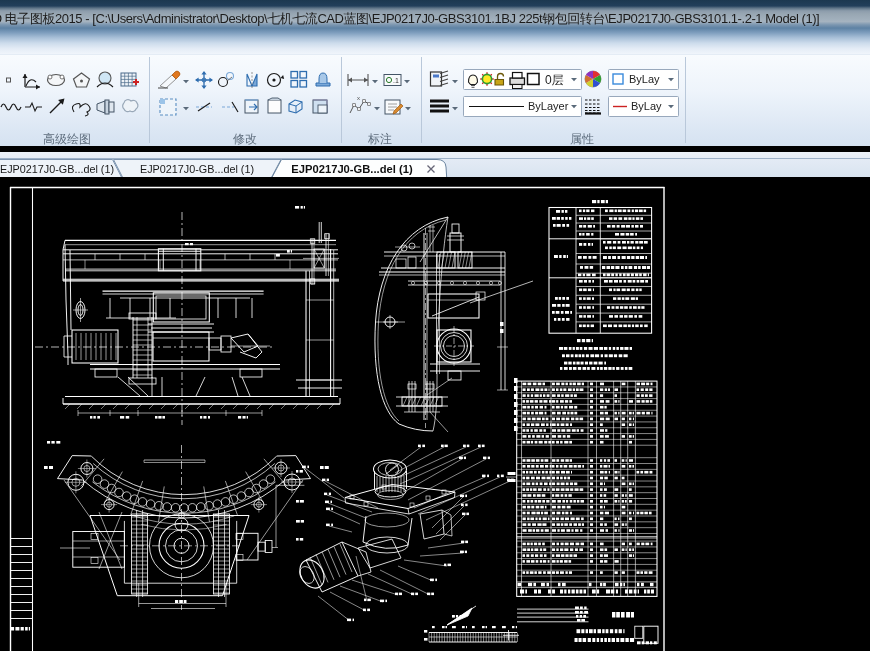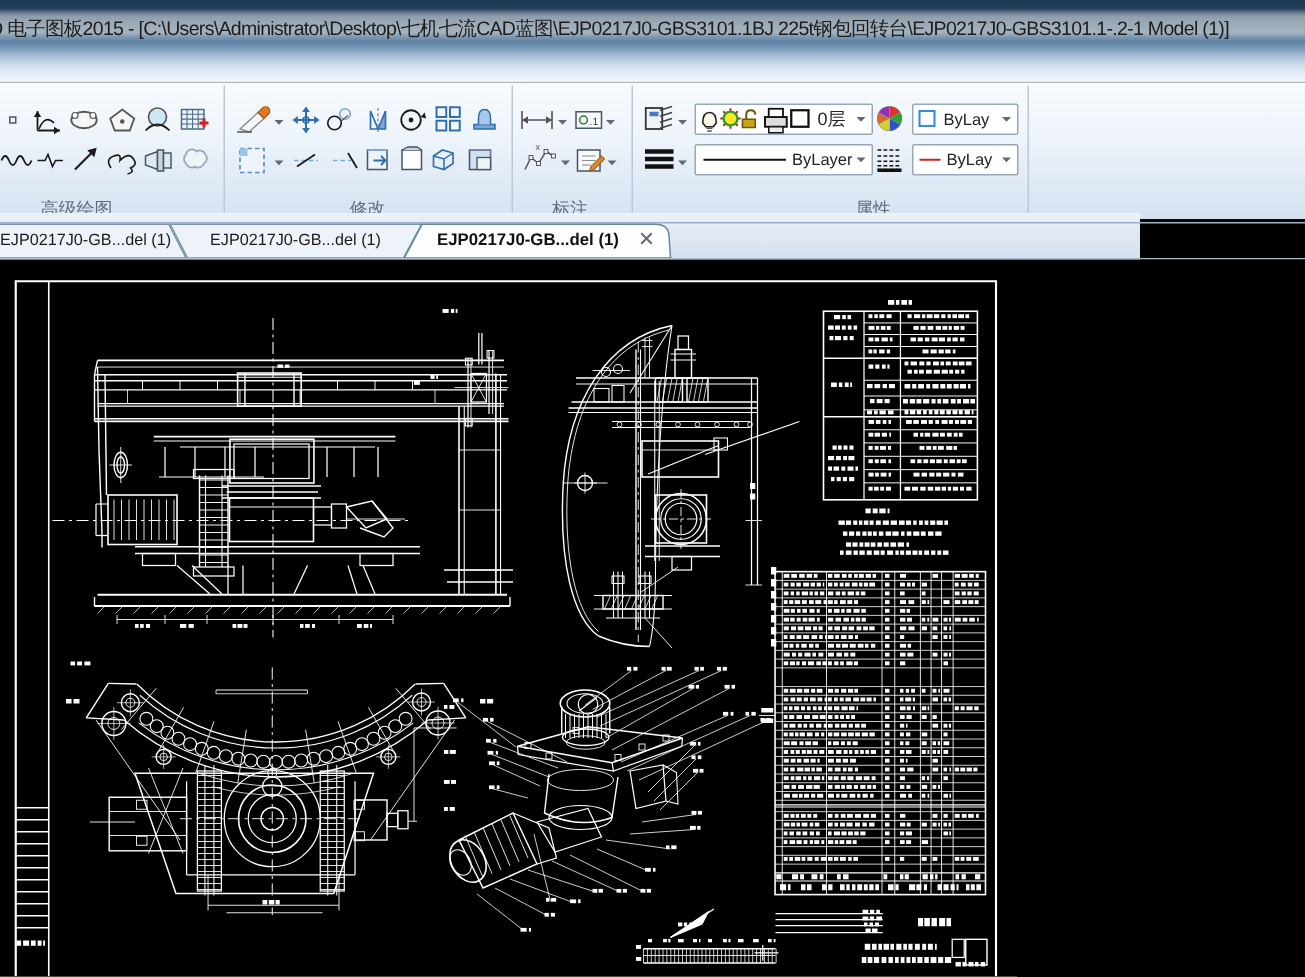--- a/index.html
+++ b/index.html
@@ -23,41 +23,41 @@
   #ribbon {
     position:absolute; left:0; top:54px; width:870px; height:92px;
     background:linear-gradient(to bottom, #f8fbfe 0%, #eef4fb 40%, #dfe9f5 75%, #d5e2f1 100%);
     border-top:1px solid #e4ecf5;
   }
   .vsep { position:absolute; top:2px; height:86px; width:1px; background:#b9c8da; }
   .glabel { position:absolute; top:76px; font-size:12px; color:#5f6e7e; text-align:center; }
 
   
   #tabbar {
-    position:absolute; left:0; top:142px; width:760px; height:31px;
+    position:absolute; left:0; top:152px; width:870px; height:31px;
     background:linear-gradient(to bottom,#ecf2f9 0%, #e3ebf5 25%, #dbe5f1 70%, #d2dfee 100%);
   }
 
   
   #canvas { position:absolute; left:0; top:177px; width:870px; height:474px; background:#000; }
   svg text { font-family:"Liberation Sans", sans-serif; }
 </style>
 </head>
 <body>
 <div id="app">
   <div id="titlebar">
     <div id="titletext">O 电子图板2015 - [C:\Users\Administrator\Desktop\七机七流CAD蓝图\EJP0217J0-GBS3101.1BJ 225t钢包回转台\EJP0217J0-GBS3101.1-.2-1 Model (1)]</div>
   </div>
 
   <div id="ribbon">
     <div class="vsep" style="left:149px"></div>
     <div class="vsep" style="left:341px"></div>
     <div class="vsep" style="left:421px"></div>
     <div class="vsep" style="left:685px"></div>
-    <div class="glabel" style="left:16px;width:70px">高级绘图</div>
+    <div class="glabel" style="left:32px;width:70px">高级绘图</div>
     <div class="glabel" style="left:215px;width:60px">修改</div>
     <div class="glabel" style="left:350px;width:60px">标注</div>
     <div class="glabel" style="left:552px;width:60px">属性</div>
     <svg id="icons" width="870" height="93" viewBox="0 0 870 93" style="position:absolute;left:0;top:0">
 <rect x="6.5" y="23" width="4" height="4" fill="none" stroke="#555" stroke-width="1"></rect>
 <path d="M 25 32 L 25 19 M 25 32 L 40 32" stroke="#1a1a1a" stroke-width="1.2" fill="none"></path>
 <path d="M 25 19 l -2.5 4 l 5 0 Z M 40 32 l -4 -2.5 l 0 5 Z" fill="#1a1a1a"></path>
 <path d="M 26 31 Q 30 21 36 27" stroke="#1a1a1a" stroke-width="1.1" fill="none"></path>
 <ellipse cx="56" cy="25" rx="8.5" ry="5.5" fill="#f4f6f8" stroke="#555" stroke-width="1.2"></ellipse>
 <circle cx="50" cy="22" r="2" fill="#fff" stroke="#555" stroke-width="0.8"></circle>

